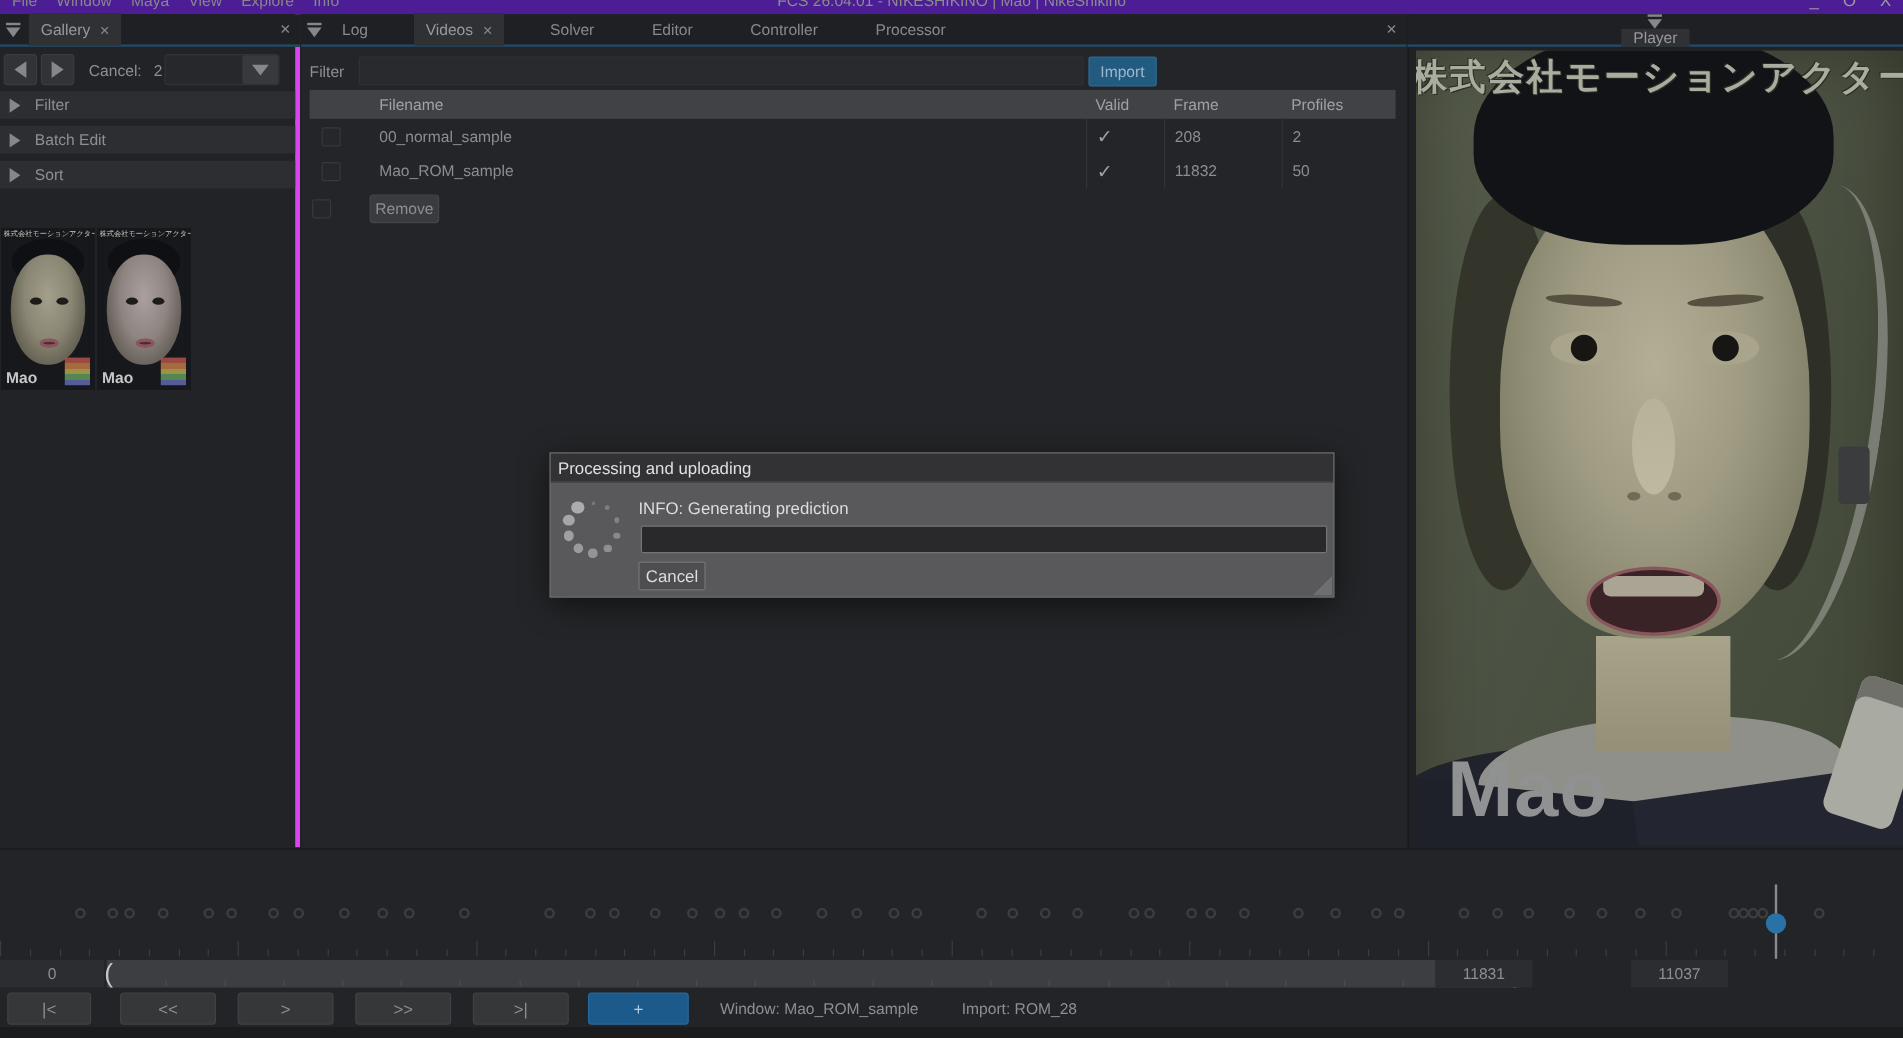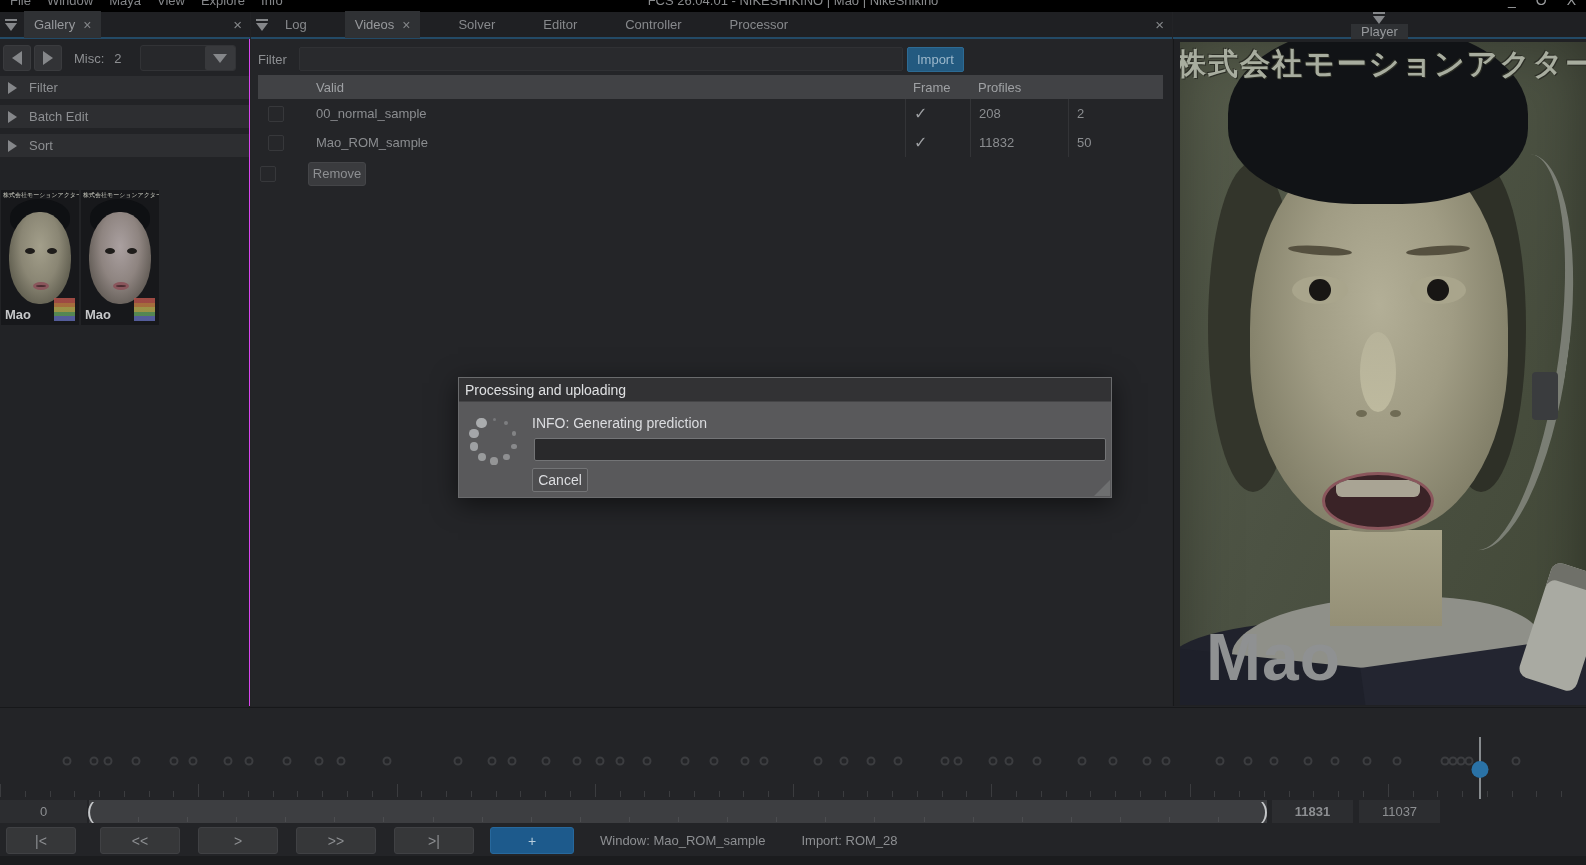--- a/index.html
+++ b/index.html
@@ -2,37 +2,37 @@
 <html><head>
 <meta charset="utf-8">
 <style>
   * { margin:0; padding:0; box-sizing:border-box; }
   html,body { background:#101113; }
   body { font-family:"Liberation Sans","DejaVu Sans",sans-serif; }
   #app { position:relative; width:1586px; height:865px; background:#222326; overflow:hidden;
          color:#8d8f92; font-size:13px; }
 
   
-  .menubar { position:absolute; left:0; top:0; width:100%; height:12px; background:#000000; overflow:hidden; }
+  .menubar { position:absolute; left:0; top:0; width:100%; height:12px; background:#4c1d95; overflow:hidden; }
   .menubar-inner { position:absolute; top:-7px; left:10px; display:flex; gap:16px; font-size:13px; color:#85878a; white-space:nowrap; }
   .menubar-title { position:absolute; top:-7px; left:0; width:100%; text-align:center; font-size:13px; color:#8a8c8e; pointer-events:none; }
   .winctrls { position:absolute; top:-8px; right:10px; display:flex; gap:20px; font-size:14px; color:#9a9c9e; }
 
   
   .tabstrip { position:absolute; height:27px; background:#1f2023; border-bottom:2px solid #234a66; display:flex; align-items:center; }
   .collapse-icon { width:14px; height:12px; margin:0 6px 0 4px; position:relative; flex:none; }
   .collapse-icon::before { content:""; position:absolute; left:1px; right:1px; top:0; height:2px; background:#85878a; }
   .collapse-icon::after { content:""; position:absolute; left:1px; top:4px; border-left:6px solid transparent; border-right:6px solid transparent; border-top:8px solid #85878a; }
   .tab { display:inline-flex; align-items:center; height:27px; padding:0 10px; color:#87898c; white-space:nowrap; }
   .tab.active { background:#2f3134; color:#97999c; }
   .tab .x { margin-left:8px; font-size:14px; color:#85878a; }
   .strip-close { margin-left:auto; margin-right:8px; font-size:15px; color:#85878a; }
 
   
-  .left-panel { position:absolute; left:0; top:12px; width:250px; height:694px; background:#222326; border-right:1px solid #d946ef; }
+  .left-panel { position:absolute; left:0; top:12px; width:250px; height:694px; background:#222326; border-right:4px solid #d946ef; }
   .left-tabs { left:0; top:0; width:250px; }
   .gal-toolbar { position:absolute; left:0; top:31px; width:100%; height:30px; display:flex; align-items:center; }
   .nav-btn { width:28px; height:26px; background:#323336; border:1px solid #3a3b3e; border-radius:3px; margin-left:3px;
              display:flex; align-items:center; justify-content:center; }
   .tri-l { border-top:7px solid transparent; border-bottom:7px solid transparent; border-right:10px solid #85878a; }
   .tri-r { border-top:7px solid transparent; border-bottom:7px solid transparent; border-left:10px solid #85878a; }
   .count-lbl { margin-left:12px; }
   .count-val { margin-left:10px; }
   .gal-combo { position:absolute; right:13px; top:2px; width:96px; height:26px; background:#27282b; border:1px solid #323336; border-radius:3px; }
   .gal-combo .dd { position:absolute; right:0; top:0; width:30px; height:24px; background:#38393c; border-radius:2px;
@@ -121,21 +121,21 @@
         transform:translate(-50%,-50%); }
   .playhead-line { position:absolute; top:737px; height:62px; width:2px; background:#878b8e; transform:translateX(-50%); }
   .playhead-dot { position:absolute; top:761px; width:17px; height:17px; background:#2a72a6; border-radius:50%;
         transform:translateX(-50%); }
   .tl-ruler { position:absolute; left:0; top:779px; width:1586px; height:20px; }
   .tick { position:absolute; bottom:2px; width:1px; height:6px; background:#3b3c3f; }
   .tick.tall { height:13px; }
   .scrub-row { position:absolute; left:0; top:800px; width:1586px; height:23px; background:#232427; }
   .scrub-box { position:absolute; top:0; height:23px; background:#2c2d30; color:#8d8f92; display:flex; align-items:center; justify-content:center; }
   .box-zero { left:0; width:87px; }
-  .box-end { left:1272px; width:81px;font-weight:bold; }
+  .box-end { left:1196px; width:81px; }
   .box-cur { left:1359px; width:81px; }
   .range-bar { position:absolute; top:0; height:23px; background:#3d3e41; }
   .range-bar .bartick { position:absolute; bottom:1px; width:1px; height:5px; background:#4c4d50; }
   .paren { position:absolute; top:-2px; font-size:22px; color:#c4c6c8; }
   .paren.l { left:-2px; } .paren.r { right:-1px; }
   
   .transport { position:absolute; left:0; top:825px; width:1586px; height:31px; background:#232427; display:flex; align-items:center; }
   .tbtn { height:27px; background:#363739; border:1px solid #404144; border-radius:3px; color:#8d8f92;
           display:flex; align-items:center; justify-content:center; font-size:14px; }
   .tbtn.b0 { margin-left:6px; width:70px; } .tbtn.b1 { margin-left:24px; width:80px; }
@@ -189,21 +189,21 @@
       </span>
       <span class="strip-close">×</span>
     </div>
     <div class="gal-toolbar">
       <span class="nav-btn">
           <span class="tri-l"></span>
         </span>
       <span class="nav-btn">
           <span class="tri-r"></span>
         </span>
-      <span class="count-lbl">Misc:</span>
+      <span class="count-lbl">Cancel:</span>
       <span class="count-val">2</span>
       <span class="gal-combo">
         <span class="dd">
             <span class="dd-arrow"></span>
           </span>
       </span>
     </div>
     <div class="sections">
       <div class="section-row">
         <span class="arrow"></span>
@@ -257,20 +257,21 @@
     <span class="strip-close">×</span>
   </div>
   <div class="filter-row">
     <span class="filter-lbl">Filter</span>
     <input class="filter-input" type="text" value="" style="">
     <span class="import-btn">Import</span>
   </div>
   <div class="vtable">
     <div class="vrow head">
       <div class="cell"></div>
+      <div class="cell">Filename</div>
       <div class="cell">Valid</div>
       <div class="cell">Frame</div>
       <div class="cell">Profiles</div>
     </div>
     <div class="vrow">
       <div class="cell chkcell">
           <span class="chk"></span>
         </div>
       <div class="cell">00_normal_sample</div>
       <div class="cell sep check">✓</div>

